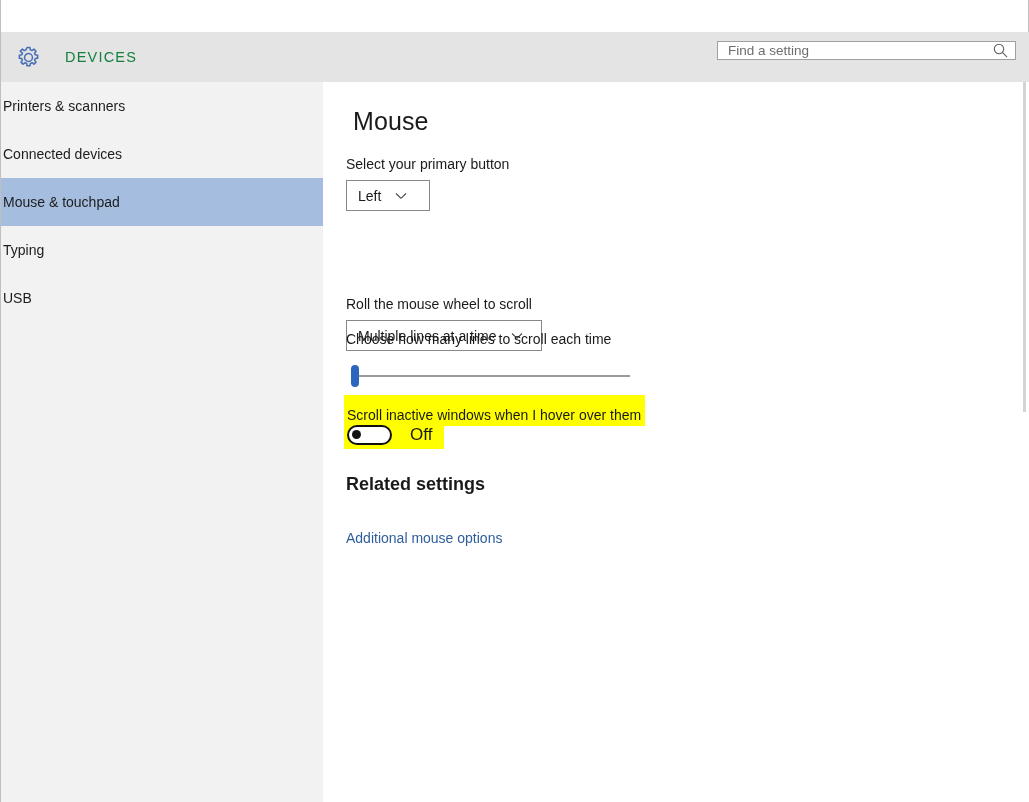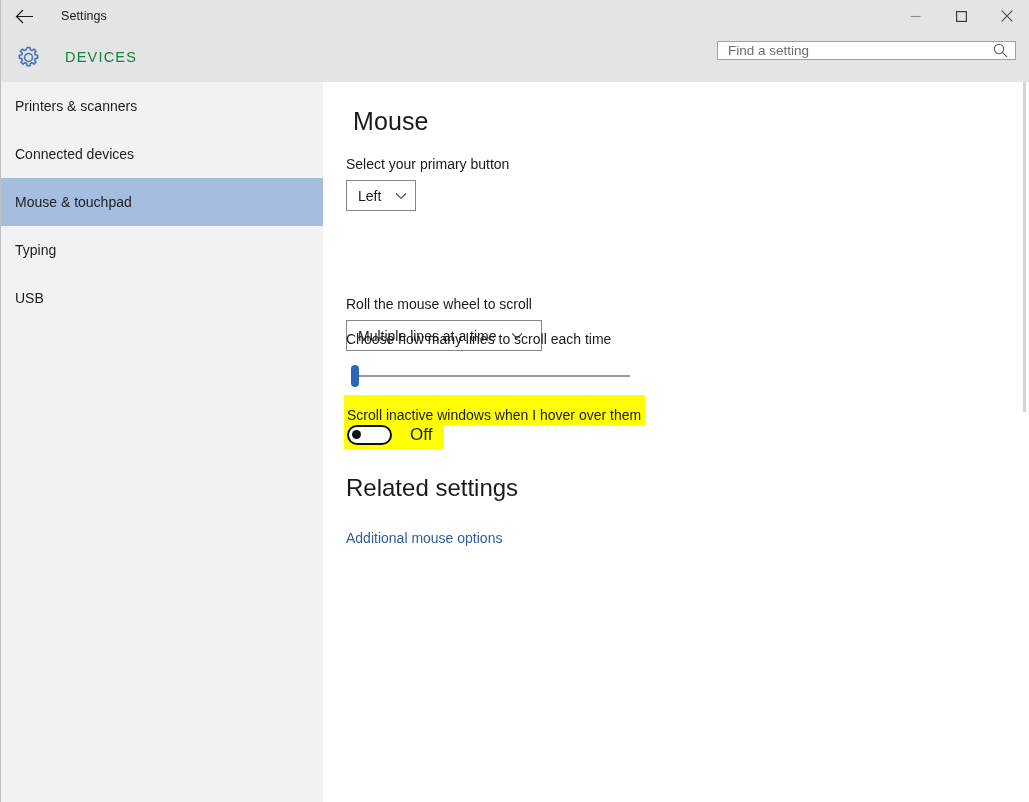--- a/index.html
+++ b/index.html
@@ -127,21 +127,21 @@
     position: absolute;
     top: 82px; left: 0;
     width: 322px;
     height: 720px;
     background: #f2f2f2;
   }
   .nav-item {
     height: 48px;
     display: flex;
     align-items: center;
-    padding-left: 14px;
+    padding-left: 2px;
     font-size: 14px;
     color: #1c1c1c;
   }
   .nav-item.selected { background: #a5bee0; }
 
   
   .content {
     position: absolute;
     top: 82px;
     left: 322px;
@@ -251,22 +251,22 @@
   .toggle-state {
     font-size: 17px;
     color: #1a1a1a;
     margin-left: 18px;
   }
 
   .h2 {
     position: absolute;
     left: 23px;
     top: 392px;
-    font-size: 24px;
-    font-weight: 400;
+    font-size: 18px;
+    font-weight: 700;
     color: #1a1a1a;
   }
   .link {
     position: absolute;
     left: 23px;
     top: 448px;
     font-size: 14px;
     color: #2f5d9e;
     text-decoration: none;
     cursor: pointer;
@@ -288,46 +288,20 @@
     width: 3px;
     height: 330px;
     background: #d4d4d4;
   }
 </style>
 </head>
 <body>
 
 <div id="app">
 
-  <div class="titlebar">
-    <div class="back-btn">
-      <svg width="19" height="15" viewBox="0 0 19 15">
-        <path d="M8 1 L1.5 7.5 L8 14 M1.5 7.5 L18 7.5" fill="none" stroke="currentColor" stroke-width="1.2"></path>
-      </svg>
-    </div>
-    <div class="win-title">Settings</div>
-
-    <div class="caption-buttons">
-      <div class="cap-btn">
-        <svg width="11" height="11" viewBox="0 0 11 11">
-          <path d="M0.5 5.5 H10.5" stroke="currentColor" stroke-width="1.1" fill="none"></path>
-        </svg>
-      </div>
-      <div class="cap-btn">
-        <svg width="11" height="11" viewBox="0 0 11 11">
-          <rect x="0.6" y="0.6" width="9.8" height="9.8" fill="none" stroke="#3a3a3a" stroke-width="1.2"></rect>
-        </svg>
-      </div>
-      <div class="cap-btn close">
-        <svg width="12" height="12" viewBox="0 0 12 12">
-          <path d="M0.7 0.7 L11.3 11.3 M11.3 0.7 L0.7 11.3" stroke="#4a4a4a" stroke-width="1.1" fill="none"></path>
-        </svg>
-      </div>
-    </div>
-  </div>
 
   <div class="appheader">
     <div class="gear-wrap">
       <svg width="25" height="25" viewBox="0 0 24 24">
         <path d="M12 8.2a3.8 3.8 0 1 0 0 7.6 3.8 3.8 0 0 0 0-7.6z" fill="none" stroke="#4a6fb5" stroke-width="1.5"></path>
         <path d="M10.6 2.4h2.8l.35 2.3 1.6.67 1.88-1.38 1.98 1.98-1.38 1.88.67 1.6 2.3.35v2.8l-2.3.35-.67 1.6 1.38 1.88-1.98 1.98-1.88-1.38-1.6.67-.35 2.3h-2.8l-.35-2.3-1.6-.67-1.88 1.38-1.98-1.98 1.38-1.88-.67-1.6-2.3-.35v-2.8l2.3-.35.67-1.6L4.1 5.97 6.08 3.99 7.96 5.37l1.6-.67z" fill="none" stroke="#4a6fb5" stroke-width="1.5" stroke-linejoin="round"></path>
       </svg>
     </div>
     <div class="page-head-title">DEVICES</div>
 
@@ -359,21 +333,21 @@
       <span>USB</span>
     </div>
   </div>
 
   <div class="content">
 
     <div class="h1">Mouse</div>
 
     <div class="label" style="left:23px; top:74px;">Select your primary button</div>
 
-    <div class="combo" style="left:23px; top:98px; width:70px;">
+    <div class="combo" style="left:23px; top:98px; width:84px;">
       <span class="combo-value">Left</span>
       <span class="chev">
         <svg width="12" height="8" viewBox="0 0 12 8">
           <path d="M1 1.5 L6 6.3 L11 1.5" fill="none" stroke="currentColor" stroke-width="1.1"></path>
         </svg>
       </span>
     </div>
 
     <div class="label" style="left:23px; top:214px;">Roll the mouse wheel to scroll</div>
 

